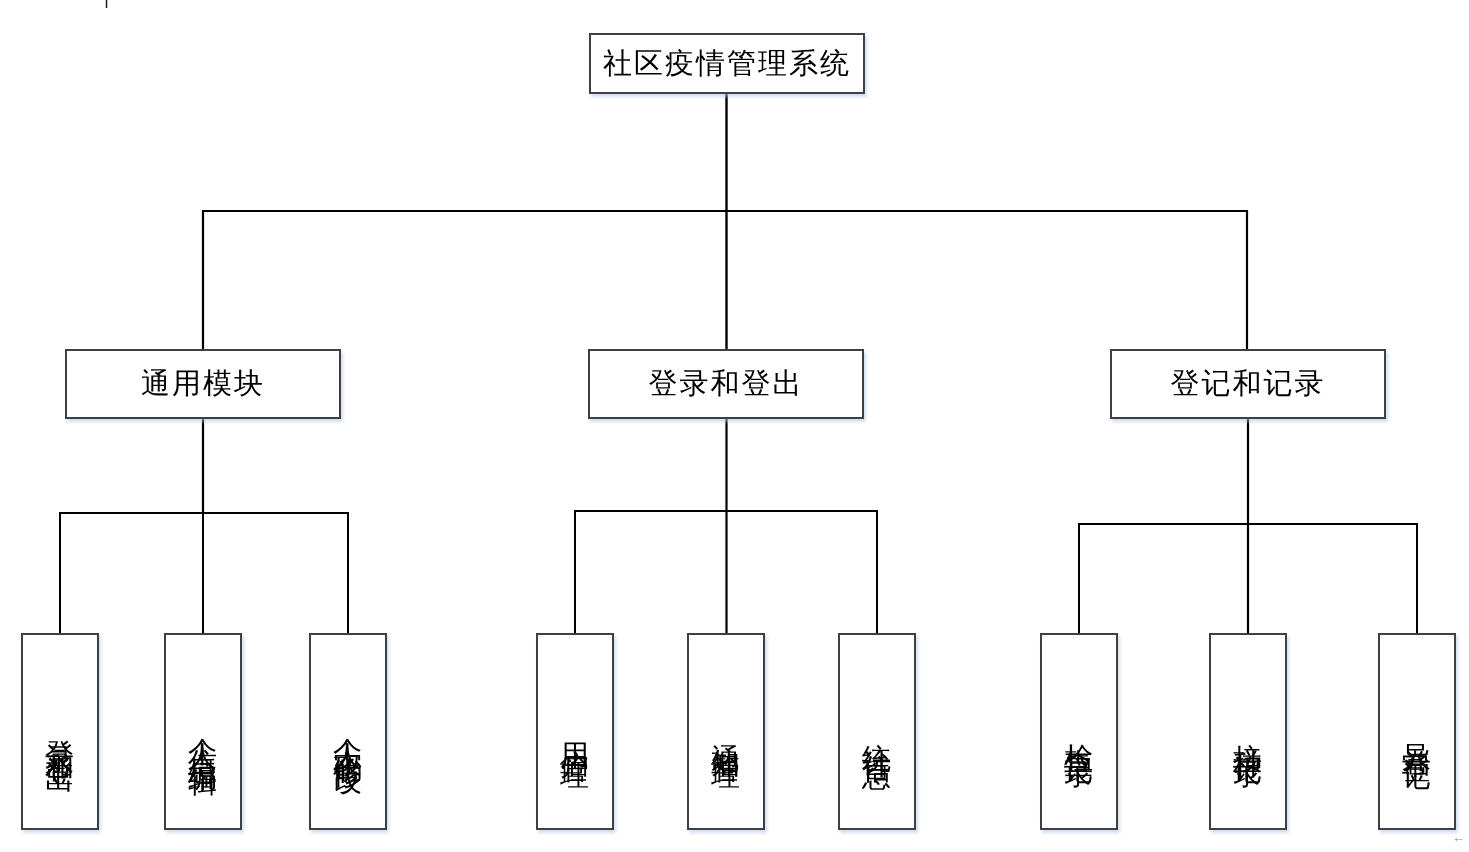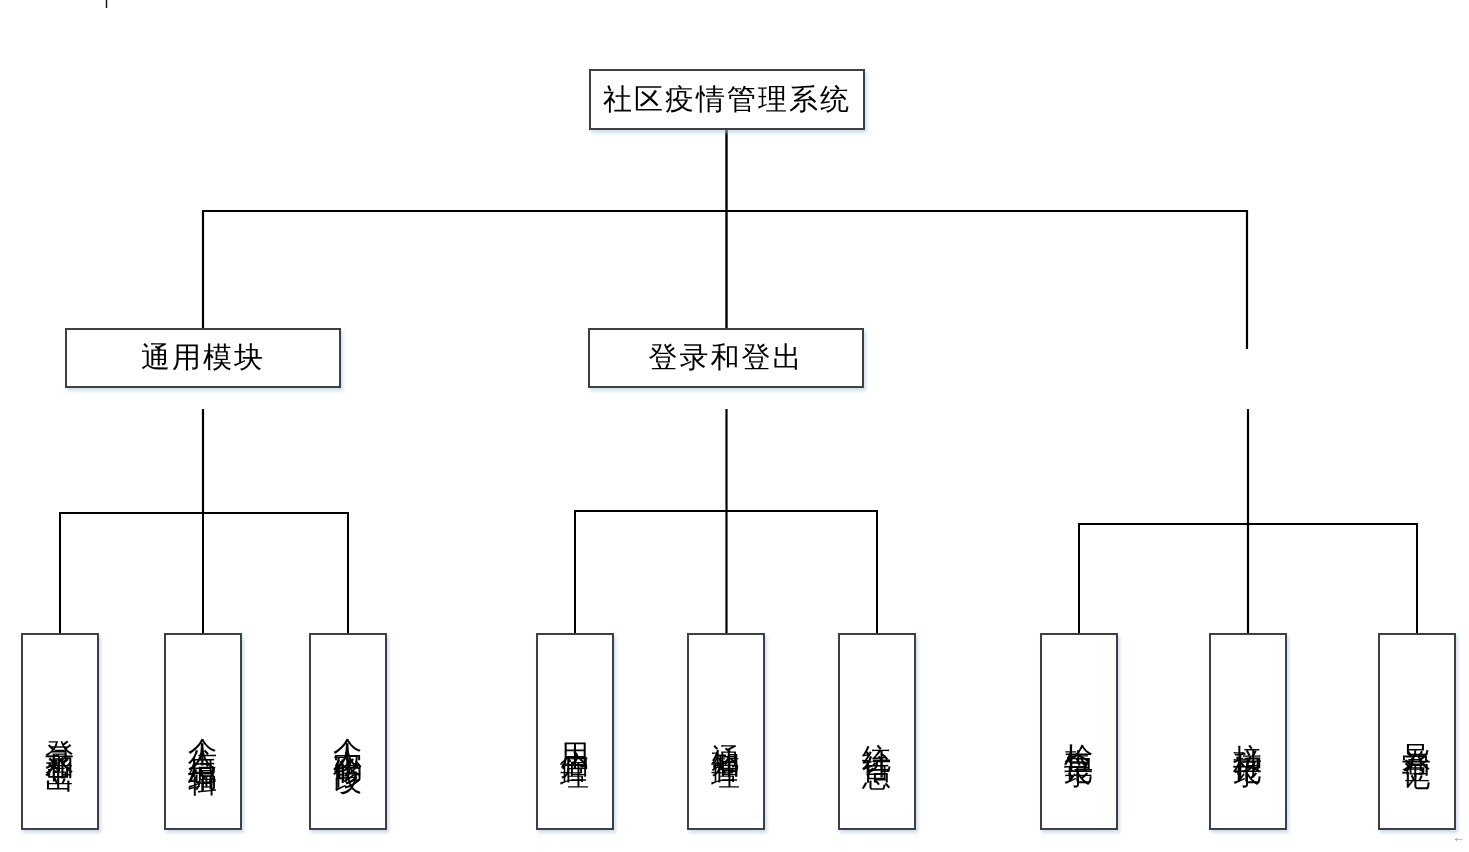--- a/index.html
+++ b/index.html
@@ -30,24 +30,24 @@
     box-shadow: 2px 3px 3px rgba(170, 198, 228, 0.55);
     display: flex;
     align-items: center;
     justify-content: center;
     box-sizing: border-box;
     font-size: 29px;
     letter-spacing: 2px;
     white-space: nowrap;
   }
   .node-root {
-    left: 589px; top: 33px; width: 276px; height: 61px; margin-top: 36px;
+    left: 589px; top: 33px; width: 276px; height: 61px;
   }
   .node-branch {
-    top: 328px; width: 276px; height: 60px;
+    top: 349px; width: 276px; height: 70px;
   }
   .branch-0 { left: 65px; }
   .branch-1 { left: 588px; }
   .branch-2 { left: 1110px; }
   .node-leaf {
     top: 633px; width: 78px; height: 197px;
     writing-mode: vertical-rl;
     text-orientation: upright;
     letter-spacing: 6px;
     font-size: 29px;
@@ -100,20 +100,21 @@
     <line x1="1248" y1="409" x2="1248" y2="633" stroke="#000000" stroke-width="2.2"></line>
     <line x1="1079" y1="524" x2="1417" y2="524" stroke="#000000" stroke-width="2.2"></line>
     <line x1="1079" y1="523" x2="1079" y2="633" stroke="#000000" stroke-width="2"></line>
     <line x1="1417" y1="523" x2="1417" y2="633" stroke="#000000" stroke-width="2"></line>
   </svg>
 
   <div class="node node-root">社区疫情管理系统</div>
 
   <div class="node node-branch branch-0">通用模块</div>
   <div class="node node-branch branch-1">登录和登出</div>
+  <div class="node node-branch branch-2">登记和记录</div>
 
   <div class="node node-leaf leaf-0">登录和登出</div>
   <div class="node node-leaf leaf-1">个人信息编辑</div>
   <div class="node node-leaf leaf-2">个人密码修改</div>
 
   <div class="node node-leaf leaf-3">用户管理</div>
   <div class="node node-leaf leaf-4">通知管理</div>
   <div class="node node-leaf leaf-5">统计信息</div>
 
   <div class="node node-leaf leaf-6">检查记录</div>

